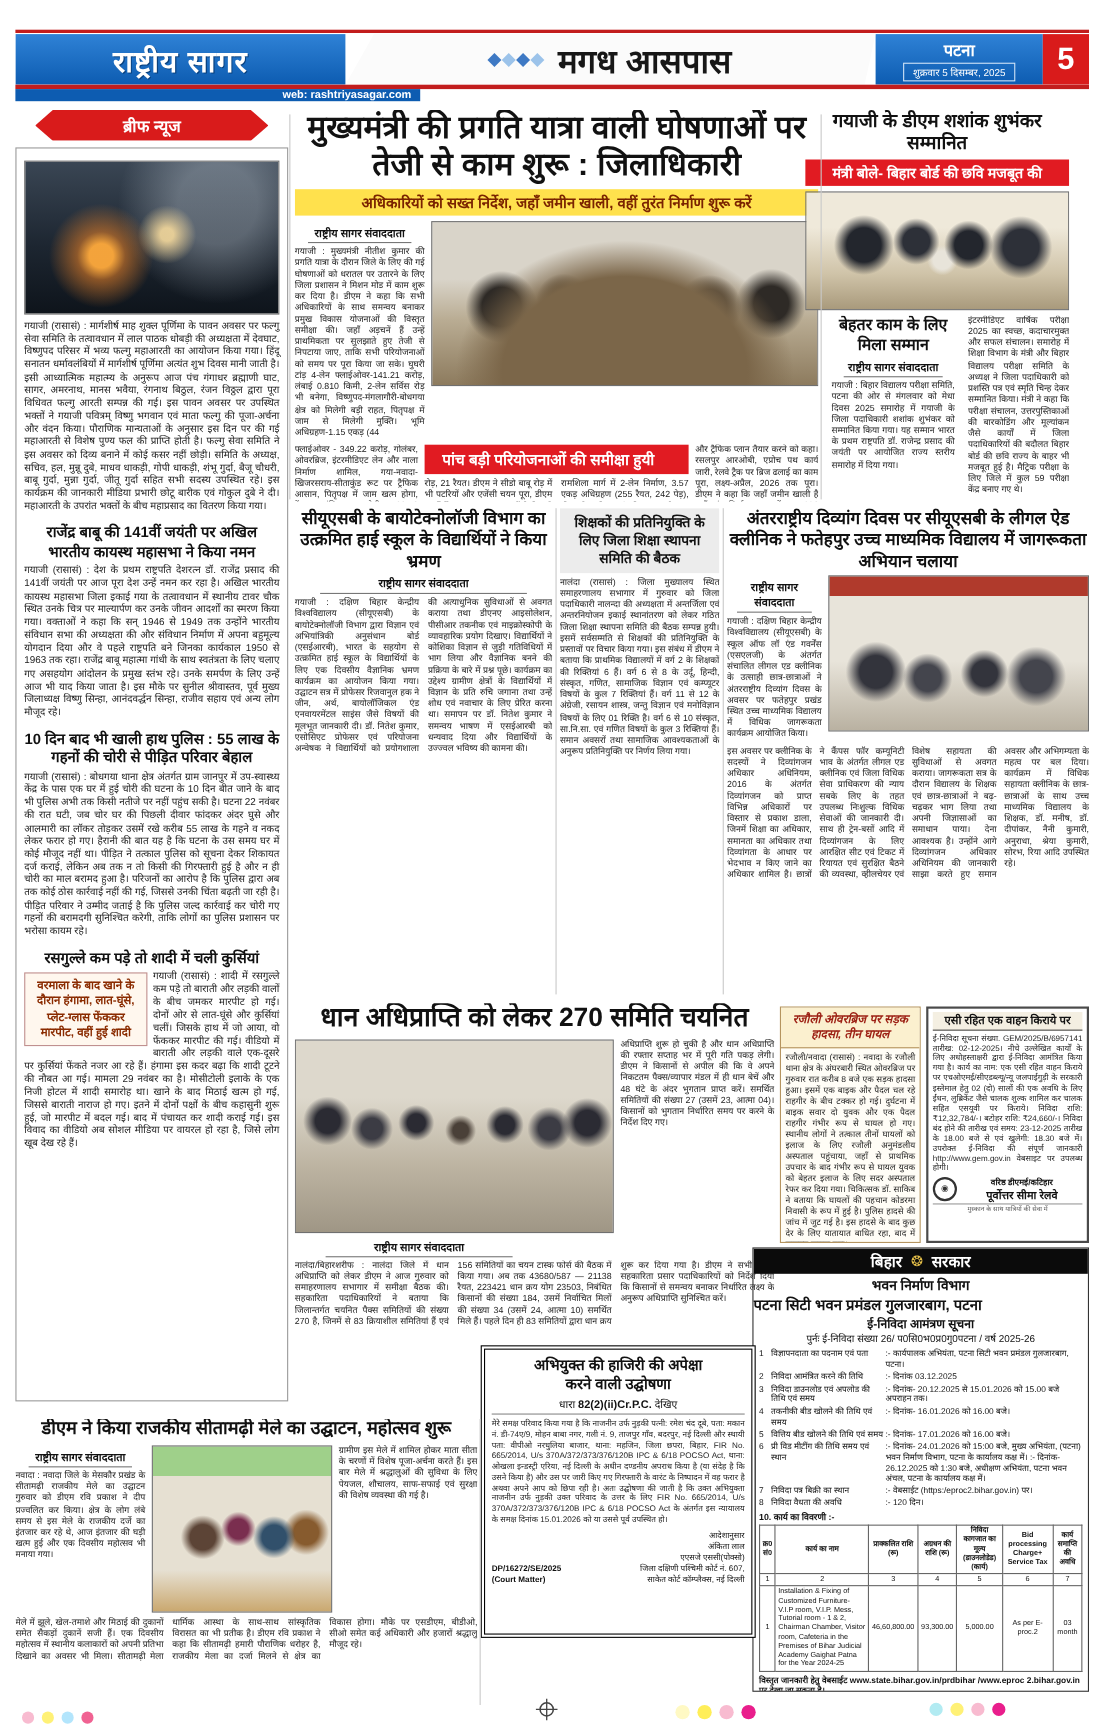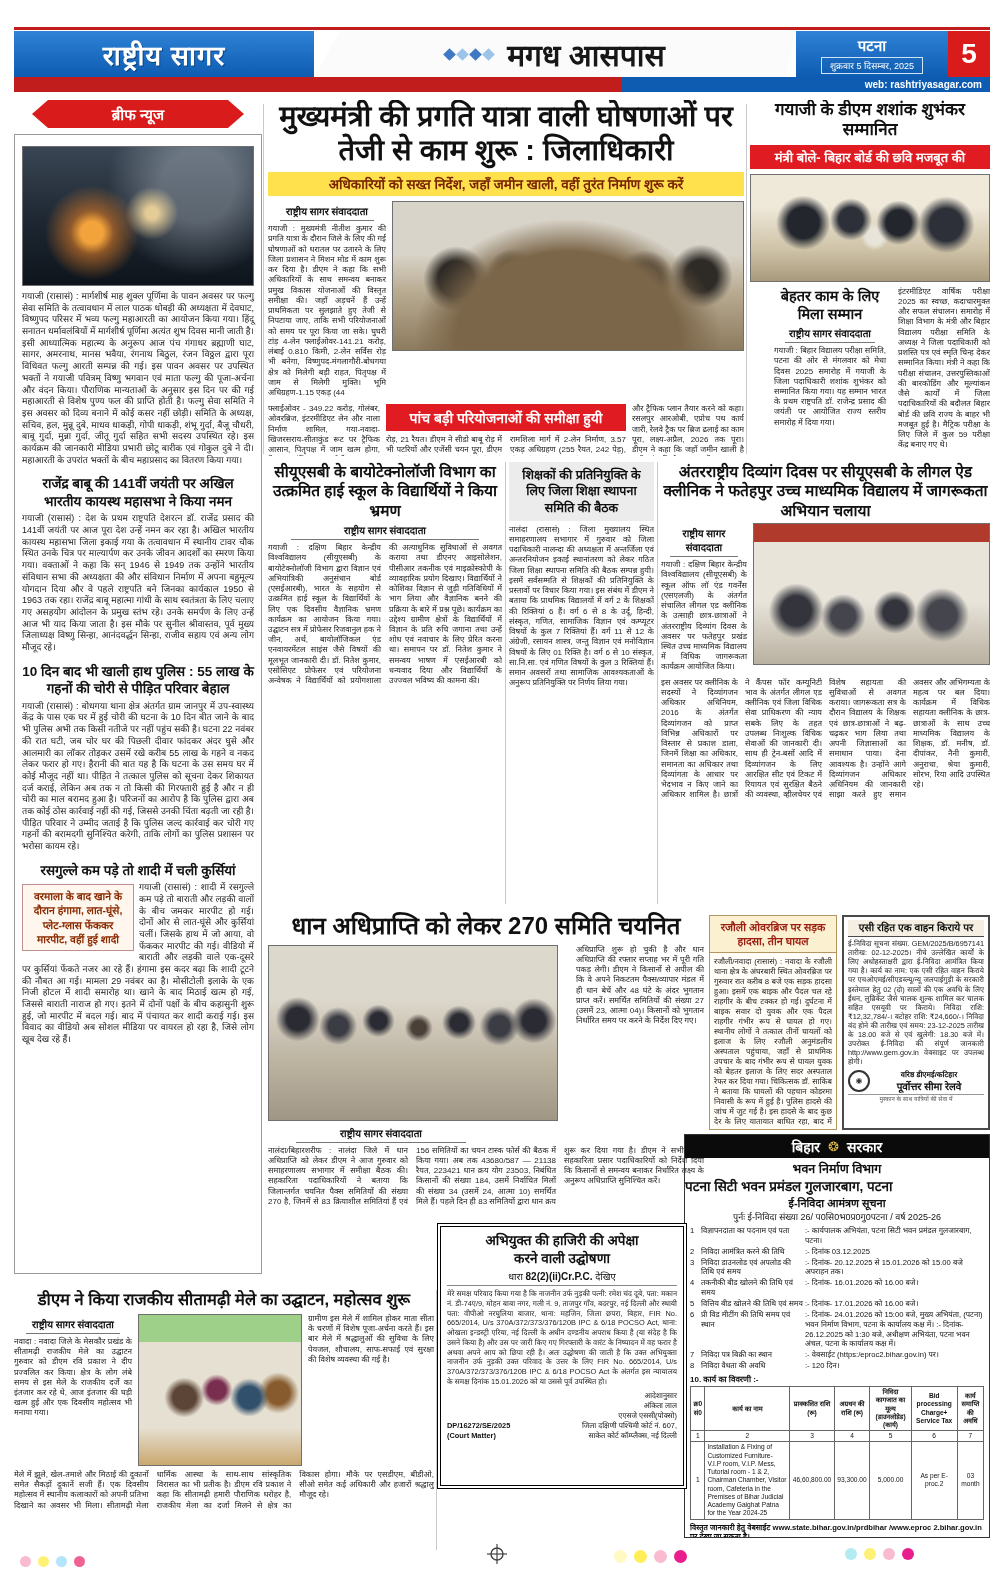--- a/index.html
+++ b/index.html
@@ -14,21 +14,21 @@
   .mh-left .paper{color:#fff;font-size:27px;font-weight:bold;text-shadow:1px 1px 0 #08407e;letter-spacing:1px;}
   .mh-center{flex:1;background:#fbfbfb;clip-path:polygon(26px 0,100% 0,calc(100% - 10px) 100%,0 100%);display:flex;align-items:center;justify-content:center;gap:14px;position:relative;}
   .mh-center .section{font-size:30px;font-weight:bold;color:#171717;}
   .dmnds{display:flex;gap:4px;}
   .dmnd{width:9px;height:9px;background:#9cc3ea;transform:rotate(45deg);}
   .dmnd.b{background:#3e79c4;}
   .mh-right{width:152px;background:linear-gradient(180deg,#2f82d6,#0d5cb1);display:flex;flex-direction:column;align-items:center;justify-content:center;gap:2px;}
   .mh-right .city{color:#fff;font-weight:bold;font-size:15px;}
   .mh-right .date{color:#fff;font-size:9px;border:1px solid #cfe3f7;padding:1px 8px;}
   .mh-page{width:42px;background:#d91b1b;color:#fff;font-size:28px;font-weight:bold;display:flex;align-items:center;justify-content:center;}
-  #substrip{left:14px;top:77px;width:976px;height:15px;display:flex;}
+  #substrip{left:14px;top:77px;width:976px;height:15px;display:flex;flex-direction:column;}
   #substrip .red{flex:1;background:#c21d1d;}
   #substrip .blue{width:368px;background:#0d5cb1;color:#fff;font-size:10px;font-weight:bold;display:flex;align-items:center;justify-content:flex-end;padding-right:8px;box-sizing:border-box;}
   .body-sm{font-size:9px;line-height:1.3;text-align:justify;color:#1c1c1c;}
   .body-xs{font-size:8px;line-height:1.28;text-align:justify;color:#1c1c1c;}
   .byline{font-size:10px;font-weight:bold;text-align:center;margin:3px auto;display:block;border-bottom:1px solid #777;padding-bottom:2px;width:80%;}
   .photo{border:1px solid #6f6f6f;box-sizing:border-box;}
   .cols2{column-count:2;column-gap:8px;}
   .cols3{column-count:3;column-gap:8px;}
   .cols4{column-count:4;column-gap:7px;}
   
@@ -55,24 +55,24 @@
     radial-gradient(ellipse at 50% 92%,#7b6649 0 45%,transparent 62%),
     radial-gradient(circle at 18% 52%,#2e2a26 0 6%,transparent 11%),
     radial-gradient(circle at 34% 48%,#3a332c 0 5%,transparent 10%),
     radial-gradient(circle at 53% 50%,#2e2a26 0 6%,transparent 11%),
     radial-gradient(circle at 72% 52%,#3a332c 0 6%,transparent 11%),
     radial-gradient(circle at 88% 50%,#2e2a26 0 5%,transparent 10%),
     linear-gradient(180deg,#d9d4c9 0 35%,#b9ac93 60%,#8d7b5e 100%);}
   .ms-bottom{display:flex;gap:6px;margin-top:6px;height:168px;overflow:hidden;}
   .ms-colA{width:112px;flex:none;}
   .ms-center{width:240px;flex:none;}
-  .redbox{background:#e11b22;color:#fff;font-weight:bold;font-size:14px;text-align:center;padding:4px 16px;margin-bottom:4px;}
+  .redbox{background:#e11b22;color:#fff;font-weight:bold;font-size:14px;text-align:left;padding:4px 16px;margin-bottom:4px;}
   .ms-colC{flex:1;}
   
-  #dm-award{left:750px;top:100px;width:240px;height:356px;overflow:hidden;}
+  #dm-award{left:732px;top:100px;width:240px;height:356px;overflow:hidden;}
   #dm-award h2{margin:0;font-size:17px;line-height:1.2;text-align:center;font-weight:bold;}
   .sub-red{background:#e11b22;color:#fff;font-weight:bold;font-size:13px;text-align:center;padding:3px 2px;margin-top:4px;}
   #ph-award{height:108px;margin-top:5px;background:
     radial-gradient(circle at 22% 45%,#23262d 0 8%,transparent 14%),
     radial-gradient(circle at 42% 42%,#2d3038 0 8%,transparent 14%),
     radial-gradient(circle at 62% 45%,#23262d 0 8%,transparent 14%),
     radial-gradient(circle at 82% 47%,#2d3038 0 8%,transparent 14%),
     radial-gradient(circle at 52% 58%,#e8e4da 0 6%,transparent 10%),
     linear-gradient(180deg,#efe9da 0 30%,#cfc3a8 70%,#a99a7c 100%);}
   .aw-row{display:flex;gap:12px;margin-top:5px;height:168px;overflow:hidden;margin-left:24px;}
@@ -92,35 +92,35 @@
     linear-gradient(180deg,#b03a2c 0 13%,transparent 13%),
     radial-gradient(circle at 18% 62%,#33343c 0 7%,transparent 13%),
     radial-gradient(circle at 38% 66%,#44454d 0 7%,transparent 13%),
     radial-gradient(circle at 60% 63%,#33343c 0 7%,transparent 13%),
     radial-gradient(circle at 80% 65%,#44454d 0 7%,transparent 13%),
     linear-gradient(180deg,#e8e4da 0 55%,#b9b1a1 100%);}
   .dv-body{margin-top:5px;height:262px;overflow:hidden;}
   
   #dhaan{left:268px;top:912px;width:436px;height:370px;overflow:hidden;}
   #dhaan h2{margin:0;font-size:24px;line-height:1.15;text-align:center;font-weight:bold;}
-  .dh-row{display:flex;gap:18px;margin-top:5px;}
+  .dh-row{display:flex;gap:6px;margin-top:5px;}
   #ph-hall{width:290px;flex:none;height:176px;background:
     radial-gradient(circle at 10% 42%,#2b2b33 0 4%,transparent 8%),
     radial-gradient(circle at 24% 46%,#3c3c44 0 4%,transparent 8%),
     radial-gradient(circle at 38% 43%,#2b2b33 0 4%,transparent 8%),
     radial-gradient(circle at 52% 47%,#4a4038 0 4%,transparent 8%),
     radial-gradient(circle at 66% 44%,#2b2b33 0 4%,transparent 8%),
     radial-gradient(circle at 80% 46%,#3c3c44 0 4%,transparent 8%),
     radial-gradient(circle at 92% 43%,#2b2b33 0 4%,transparent 8%),
     linear-gradient(180deg,#ddd8cc 0 30%,#bdb4a2 65%,#9f9685 100%);}
   .dh-side{flex:1;}
   .dh-byline{width:170px;margin:5px 0 3px 28px;font-size:10px;font-weight:bold;text-align:center;border-bottom:1px solid #777;padding-bottom:2px;}
   .dh-body{height:150px;overflow:hidden;}
   #rajauli{left:709px;top:915px;width:128px;height:215px;border:1px solid #b5945f;box-sizing:border-box;background:#fffdf6;overflow:hidden;}
-  .raj-head{background:#fbf0cf;color:#9c1f13;font-weight:bold;font-size:10.8px;text-align:center;line-height:1.3;padding:4px 2px;border-bottom:1px solid #b5945f;}
+  .raj-head{background:#fbf0cf;color:#9c1f13;font-weight:bold;font-size:10.8px;text-align:center;line-height:1.3;padding:4px 2px;border-bottom:1px solid #b5945f;font-style:italic;}
   #rajauli .body-xs{padding:4px;font-size:7.8px;}
   #acad{left:842px;top:915px;width:148px;height:215px;border:2px solid #4a4a4a;box-sizing:border-box;padding:3px 4px;overflow:hidden;}
   .ac-title{font-weight:bold;font-size:10.3px;text-align:center;border-bottom:1px solid #4a4a4a;padding-bottom:2px;margin-bottom:2px;background:#f4efe2;}
   #acad .body-xs{font-size:7.3px;line-height:1.25;}
   .ac-foot{display:flex;align-items:center;gap:4px;margin-top:2px;}
   .nfr-logo{width:18px;height:18px;border:2px solid #333;border-radius:50%;flex:none;display:flex;align-items:center;justify-content:center;font-size:8px;color:#333;}
   .ac-signs{flex:1;text-align:center;}
   .ac-s1{font-size:7.5px;font-weight:bold;}
   .ac-s2{font-size:10px;font-weight:bold;}
   .ac-tag{font-size:6px;color:#555;text-align:center;border-top:1px solid #999;margin-top:1px;}

